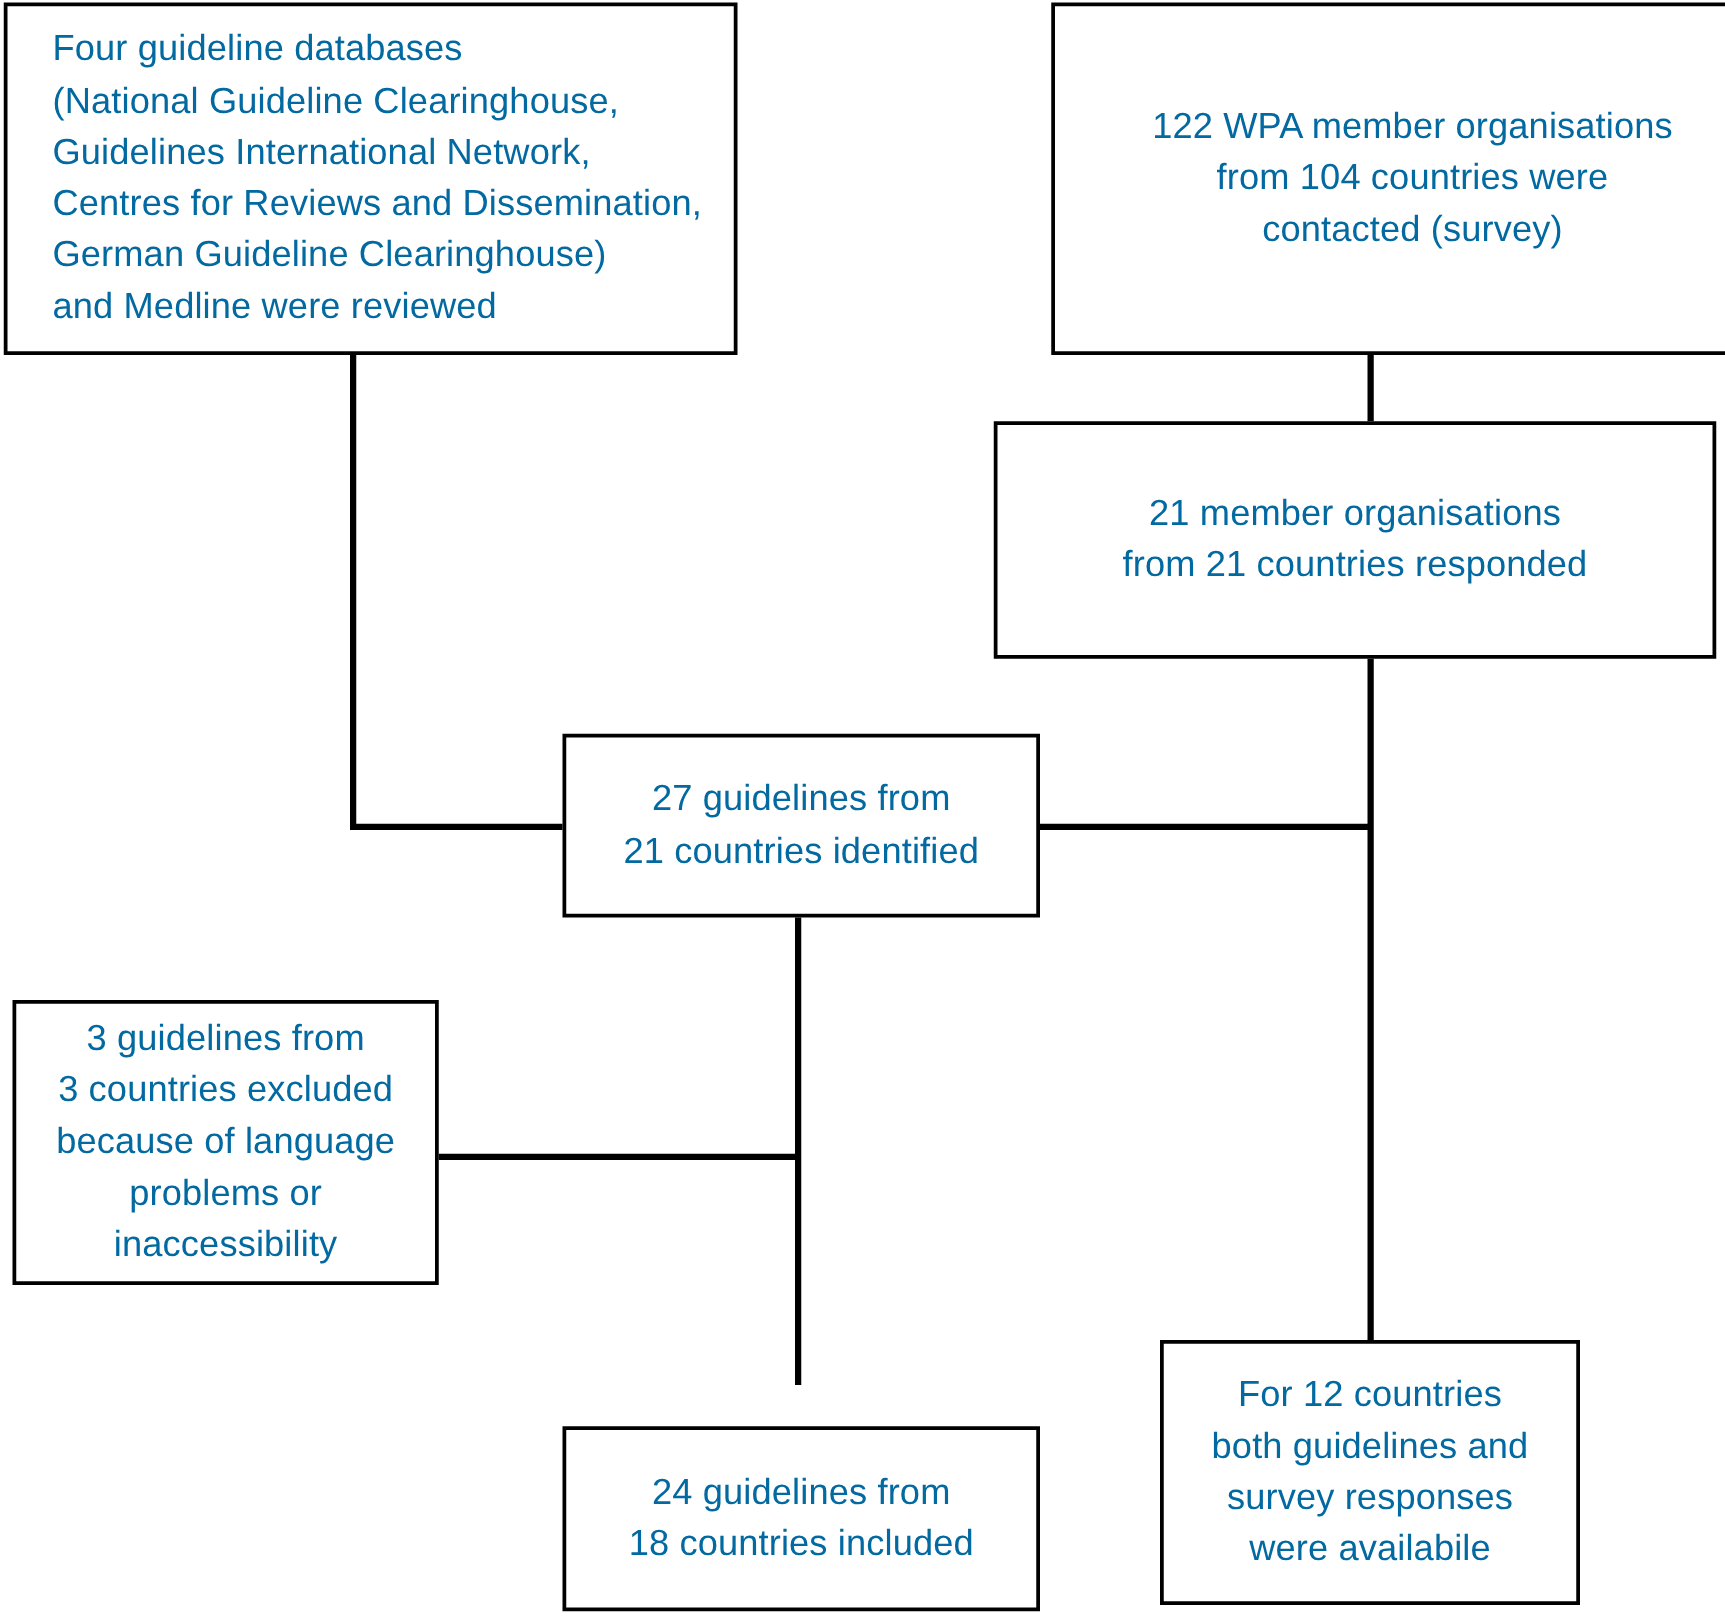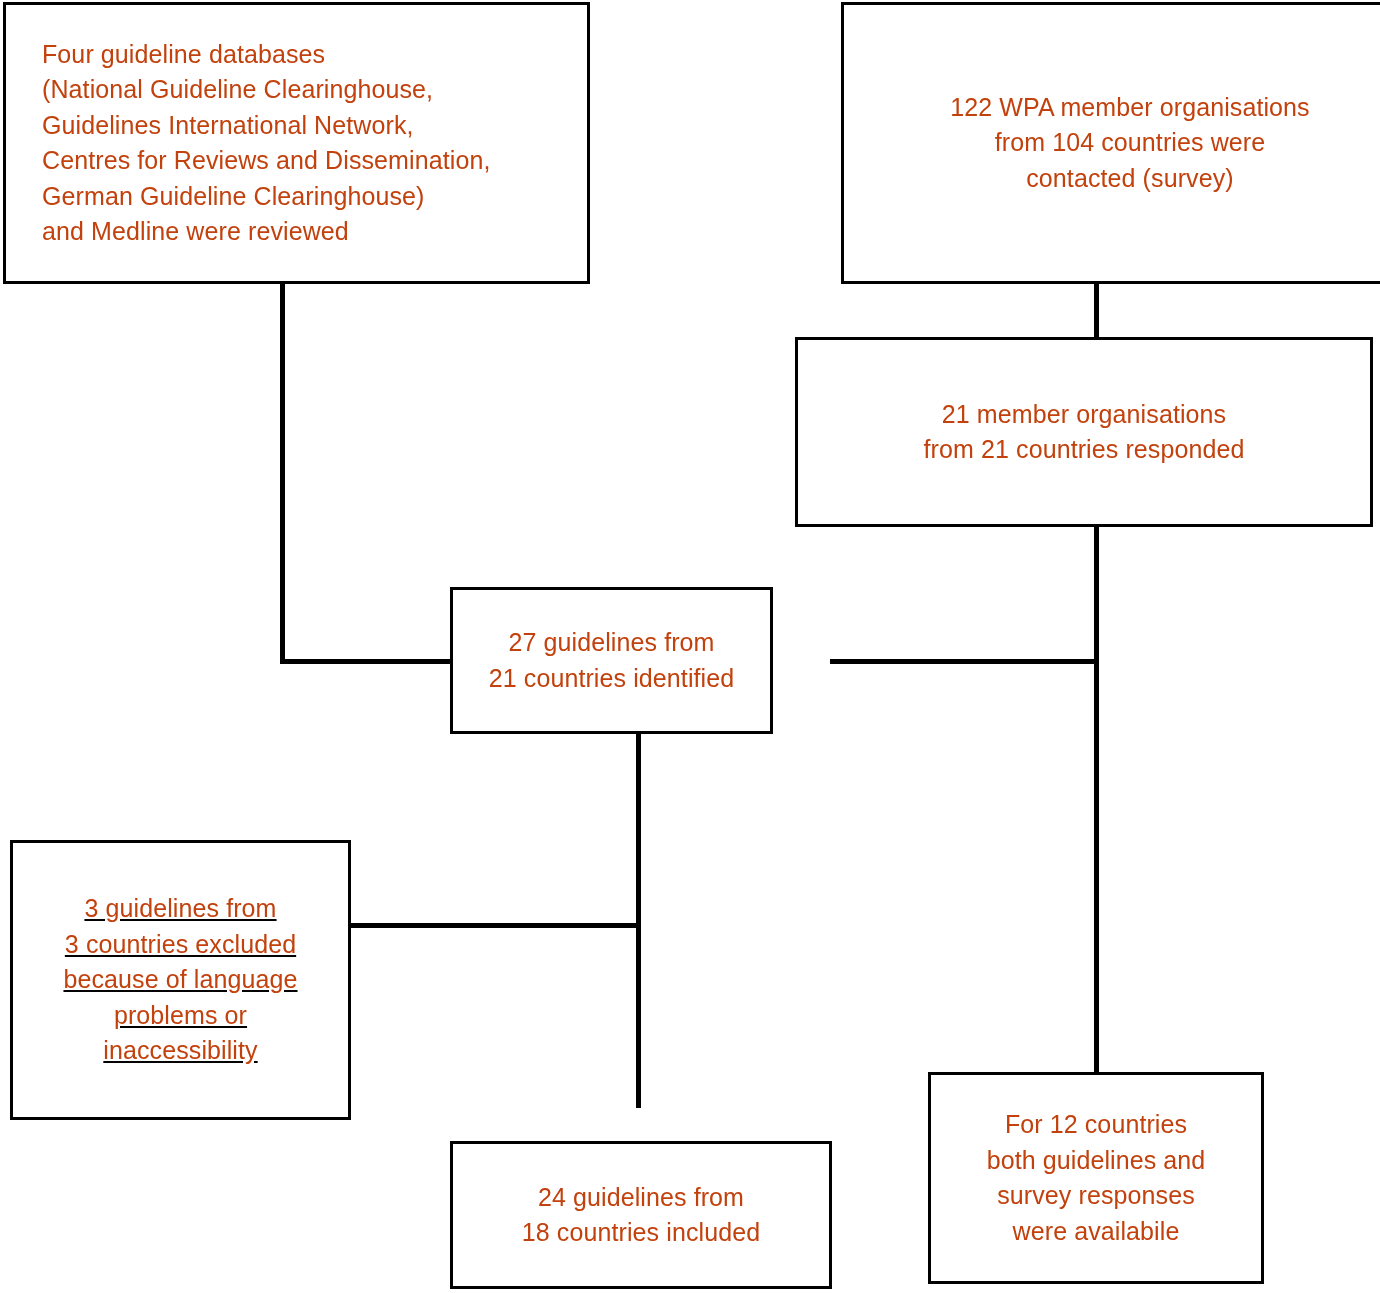--- a/index.html
+++ b/index.html
@@ -27,40 +27,40 @@
     border: 3px solid #000000;
     display: flex;
     align-items: center;
     justify-content: center;
     z-index: 2;
   }
   .node .txt {
     display: block;
     width: 100%;
     text-align: center;
-    color: #c2410c;
-    font-size: 25px;
+    color: #0369a1;
+    font-size: 29px;
     line-height: 1.42;
     letter-spacing: 0.1px;
     white-space: pre-line;
     padding: 0 10px;
     box-sizing: border-box;
   }
   .node.left-align .txt {
     text-align: left;
     padding-left: 36px;
     padding-right: 14px;
   }
 
   
   #node-databases      { left: 3px;   top: 2px;    width: 587px; height: 282px; }
   #node-contacted      { left: 841px; top: 2px;    width: 578px; height: 282px; justify-content: center; }
   #node-responded      { left: 795px; top: 337px;  width: 578px; height: 190px; }
-  #node-identified     { left: 450px; top: 587px;  width: 323px; height: 147px; }
-  #node-excluded       { left: 10px;  top: 840px;  width: 341px; height: 280px; text-decoration: underline; }
+  #node-identified     { left: 450px; top: 587px;  width: 382px; height: 147px; }
+  #node-excluded       { left: 10px;  top: 800px;  width: 341px; height: 228px; }
   #node-included       { left: 450px; top: 1105px; width: 382px; height: 148px; margin-top: 36px; }
   #node-both-available { left: 928px; top: 1072px; width: 336px; height: 212px; }
 
   
   .conn {
     position: absolute;
     background: #000000;
     z-index: 1;
   }
   .conn.v { width: 5px; }

